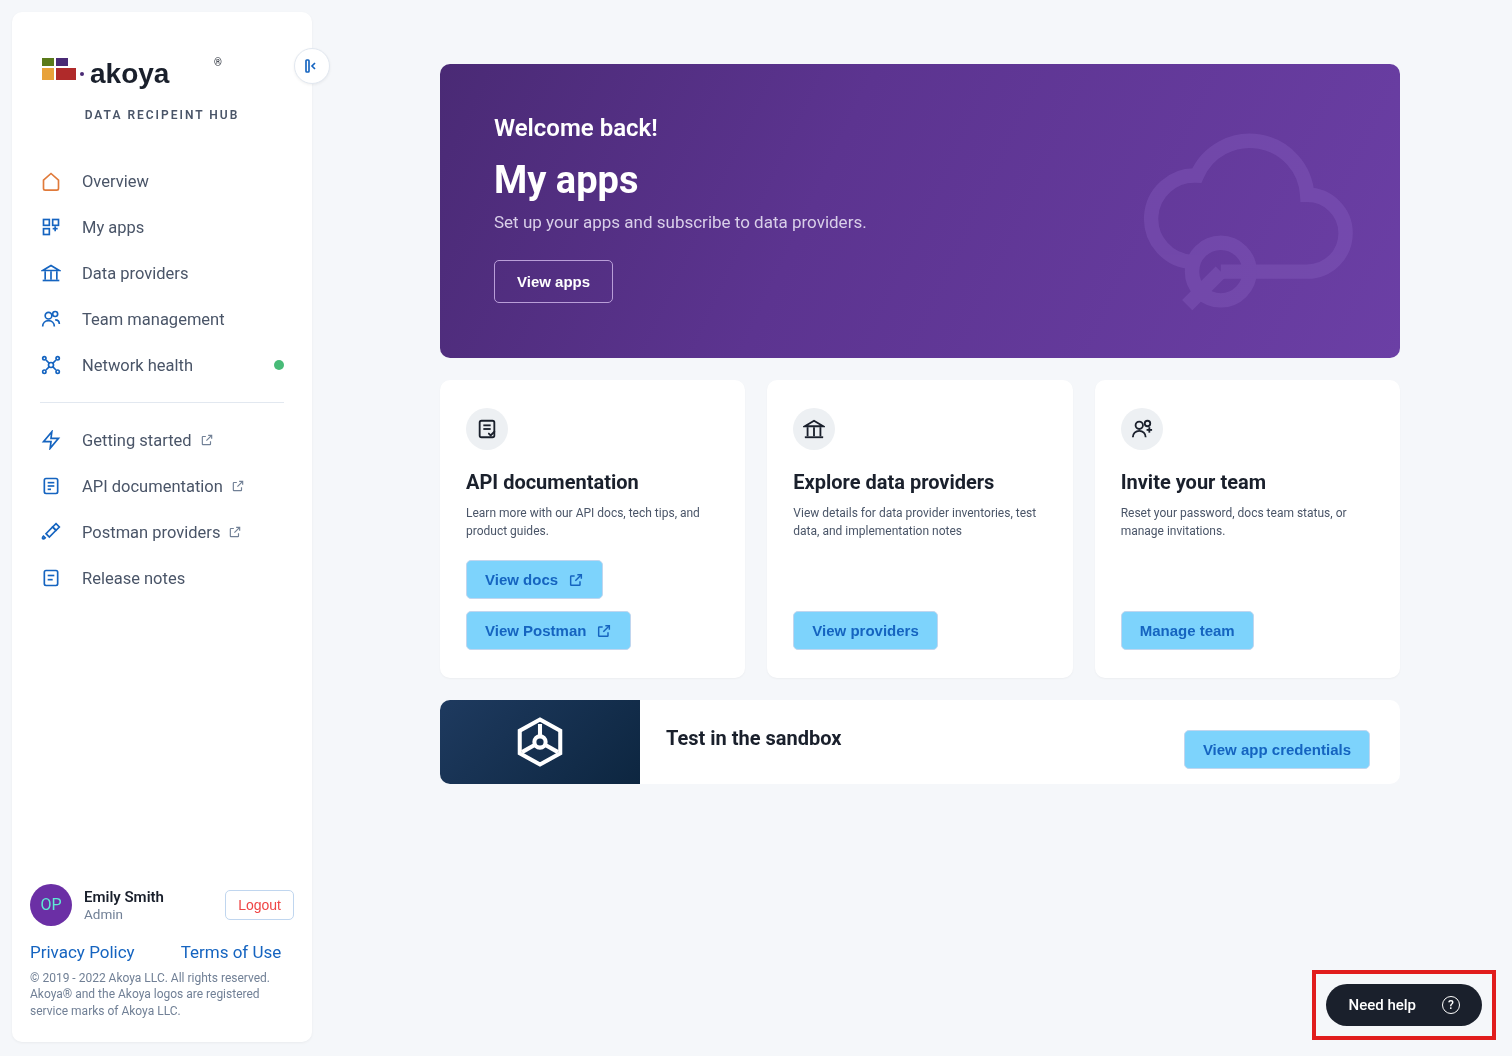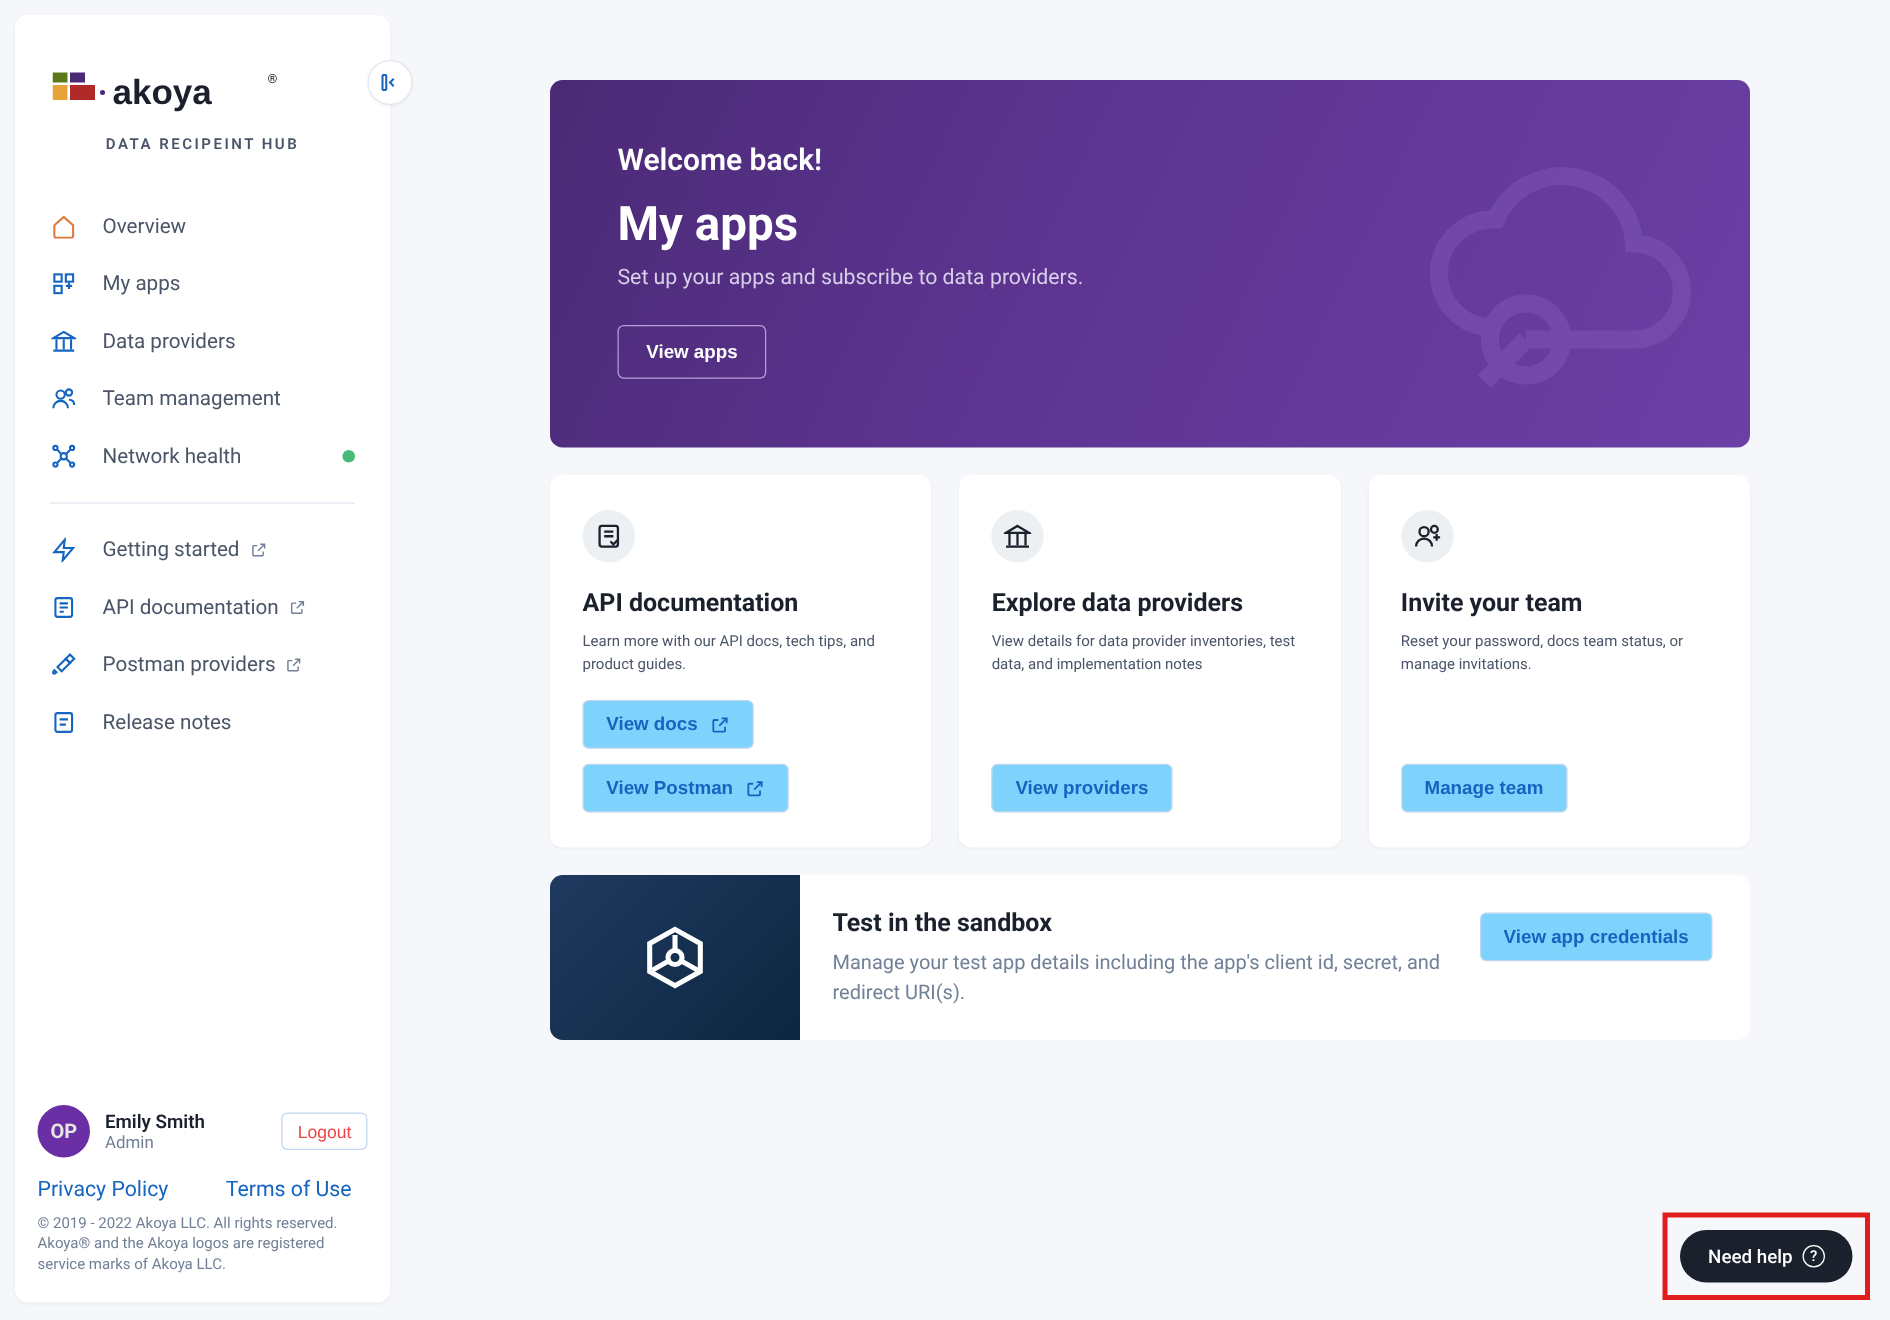--- a/index.html
+++ b/index.html
@@ -80,23 +80,23 @@
     margin-left:auto;
   }
   .sidebar-footer { margin-top:auto; padding: 16px 18px 22px; }
   .user-row {
     display:flex; align-items:center; gap:12px;
     padding-bottom:16px;
   }
   .avatar {
     width:42px;height:42px;border-radius:50%;
     background:#6b2fa5;
-    color:#e5e5e5;
+    color:#5eead4;
     display:flex;align-items:center;justify-content:center;
-    font-weight:700;
+    font-weight:400;
   }
   .user-name { font-weight:600; font-size:15px; color:#1a202c; }
   .user-role { font-size:13.5px; color:#718096; }
   .btn-outline {
     border:1px solid #cbd5e0;
     background:#fff;
     color:#4a5568;
     padding:6px 12px;
     border-radius:5px;
     cursor:pointer;
@@ -199,21 +199,21 @@
     position:absolute;
     right: 16px; bottom: 16px;
     padding:10px;
     border: 4px solid #e11d1d;
   }
   .need-help {
     background:#1a202c;
     color:#fff;
     padding:12px 22px;
     border-radius:999px;
-    display:flex;align-items:center;gap:8px;
+    display:flex;align-items:center;gap:26px;
     cursor:pointer;
     font-size:15px;
     font-weight:500;
     text-align:right;
   }
   .qmark {
     width:18px;height:18px;border:1.5px solid #fff;border-radius:50%;
     display:flex;align-items:center;justify-content:center;font-size:12px;
   }
   svg { display:block; }
@@ -469,21 +469,20 @@
       <svg width="54" height="54" viewBox="0 0 24 24" fill="none" stroke="#fff" stroke-width="1.8">
         <polygon points="12 2 21 7 21 17 12 22 3 17 3 7"></polygon>
         <circle cx="12" cy="12" r="2.5"></circle>
         <line x1="12" y1="9.5" x2="12" y2="4"></line>
         <line x1="9.8" y1="13.2" x2="4" y2="16.5"></line>
         <line x1="14.2" y1="13.2" x2="20" y2="16.5"></line>
       </svg>
     </div>
     <div class="sandbox-body">
       <div class="sandbox-title">Test in the sandbox</div>
-      <div class="sandbox-desc">Manage your test app details including the app's client id, secret, and redirect URI(s).</div>
     </div>
     <div class="sandbox-action">
       <button class="btn-card">View app credentials</button>
     </div>
   </div>
 
 </main>
 
 <div class="need-help-wrap">
   <div class="need-help">

